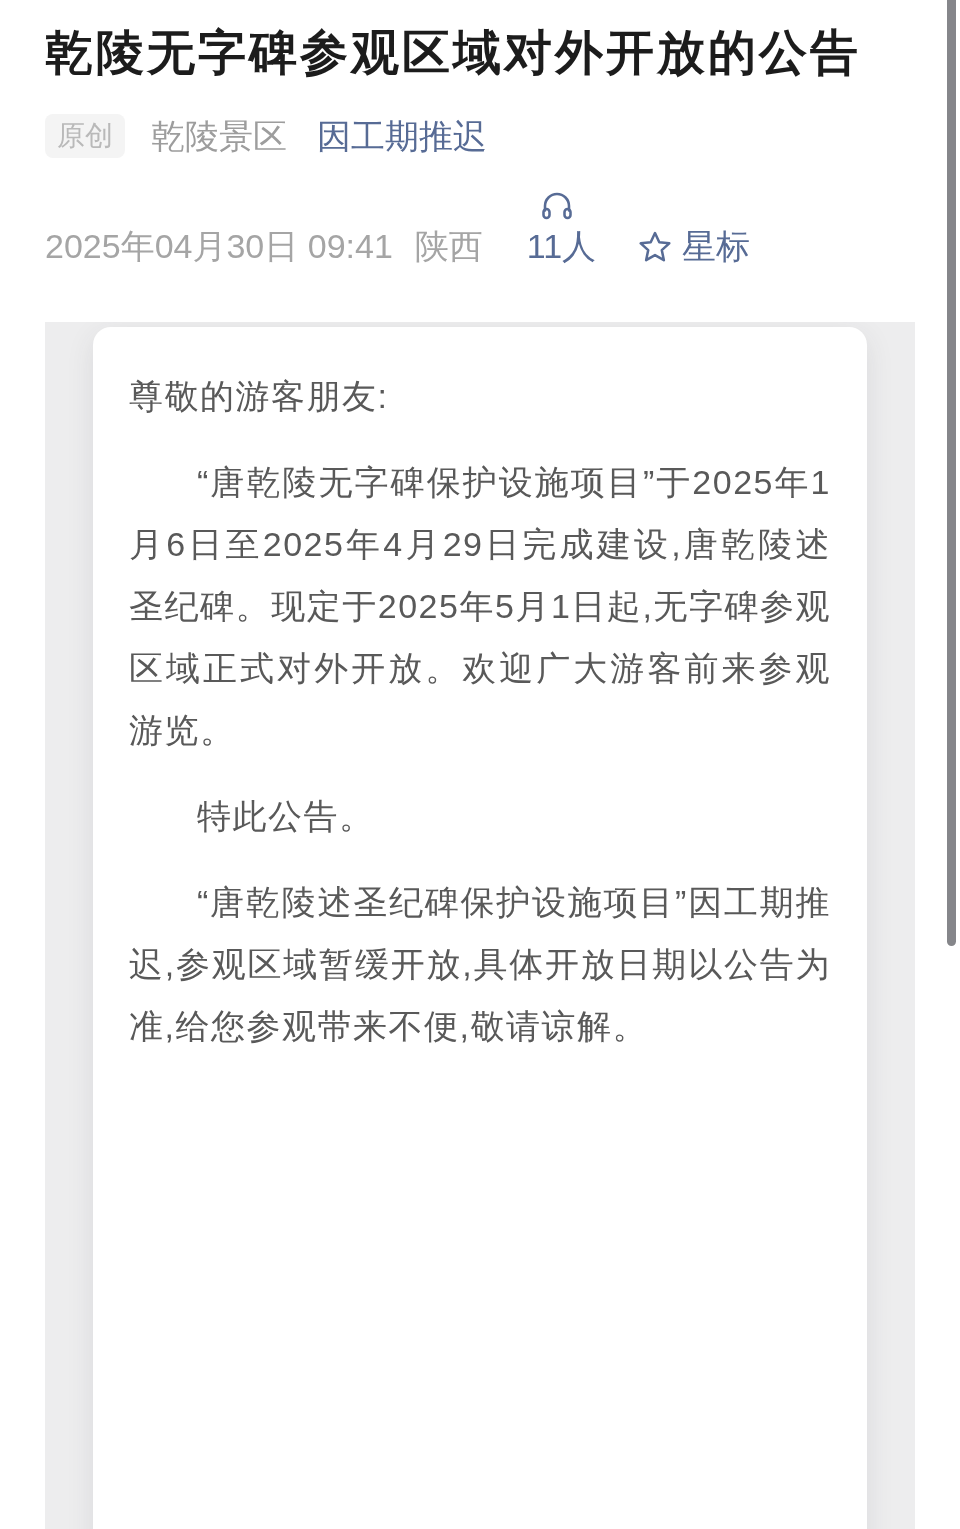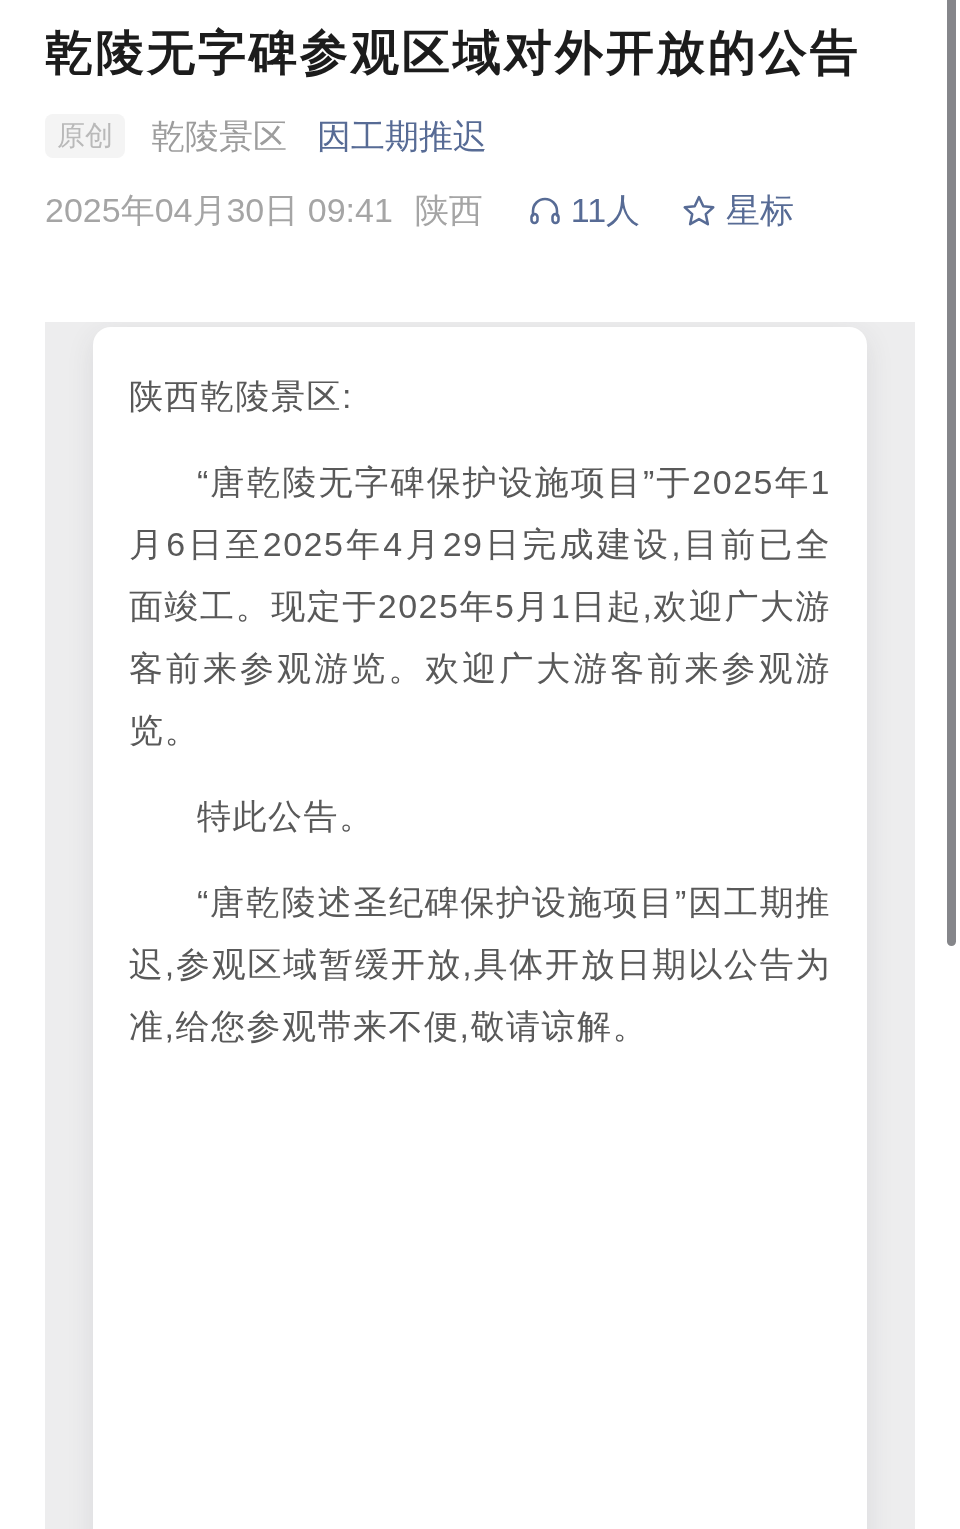--- a/index.html
+++ b/index.html
@@ -17,21 +17,21 @@
   .meta-row{margin-top:28px;display:flex;align-items:flex-start;font-size:34px;}
   .badge{
     background:#f4f4f4;color:#b9b9b9;font-size:28px;line-height:28px;
     padding:8px 12px;border-radius:8px;flex:0 0 auto;
   }
   .account-name{color:#9d9d9d;margin-left:26px;}
   .account-link{color:#576b95;margin-left:30px;text-decoration:none;cursor:pointer;}
   .date-row{margin-top:28px;display:flex;align-items:flex-end;font-size:34px;color:#a5a5a5;}
   .date-row .loc{margin-left:22px;}
   .pill{display:inline-flex;align-items:center;color:#576b95;cursor:pointer;}
-  .pill.listen{margin-left:44px;}
+  .pill.listen{margin-left:44px;flex-direction:column;}
   .pill.star{margin-left:40px;}
   .pill svg{display:block;margin-right:8px;}
   
   .gray-section{
     position:absolute;top:322px;left:45px;width:870px;bottom:0;
     background:#ededee;overflow:hidden;
   }
   .card{
     margin:5px 48px 0 48px;height:1400px;background:#ffffff;
     border-radius:18px;box-shadow:0 8px 28px rgba(60,60,70,0.10);
@@ -86,24 +86,24 @@
           <path d="M12 3.2 L14.7 9 L21 9.7 L16.3 14 L17.6 20.3 L12 17.1 L6.4 20.3 L7.7 14 L3 9.7 L9.3 9 Z"></path>
         </svg>
       </span>
       <span>星标</span>
     </span>
   </div>
 </div>
 
 <div class="gray-section">
   <div class="card">
-    <p>陕西乾陵景区:</p>
+    <p>尊敬的游客朋友:</p>
 
 
-    <p class="indent">“唐乾陵无字碑保护设施项目”于2025年1月6日至2025年4月29日完成建设,目前已全面竣工。现定于2025年5月1日起,欢迎广大游客前来参观游览。欢迎广大游客前来参观游览。</p>
+    <p class="indent">“唐乾陵无字碑保护设施项目”于2025年1月6日至2025年4月29日完成建设,唐乾陵述圣纪碑。现定于2025年5月1日起,无字碑参观区域正式对外开放。欢迎广大游客前来参观游览。</p>
 
     <p class="indent">特此公告。</p>
 
     <p class="indent">“唐乾陵述圣纪碑保护设施项目”因工期推迟,参观区域暂缓开放,具体开放日期以公告为准,给您参观带来不便,敬请谅解。</p>
   </div>
 </div>
 
 <div class="scrollbar-thumb"></div>
 
 </body></html>

